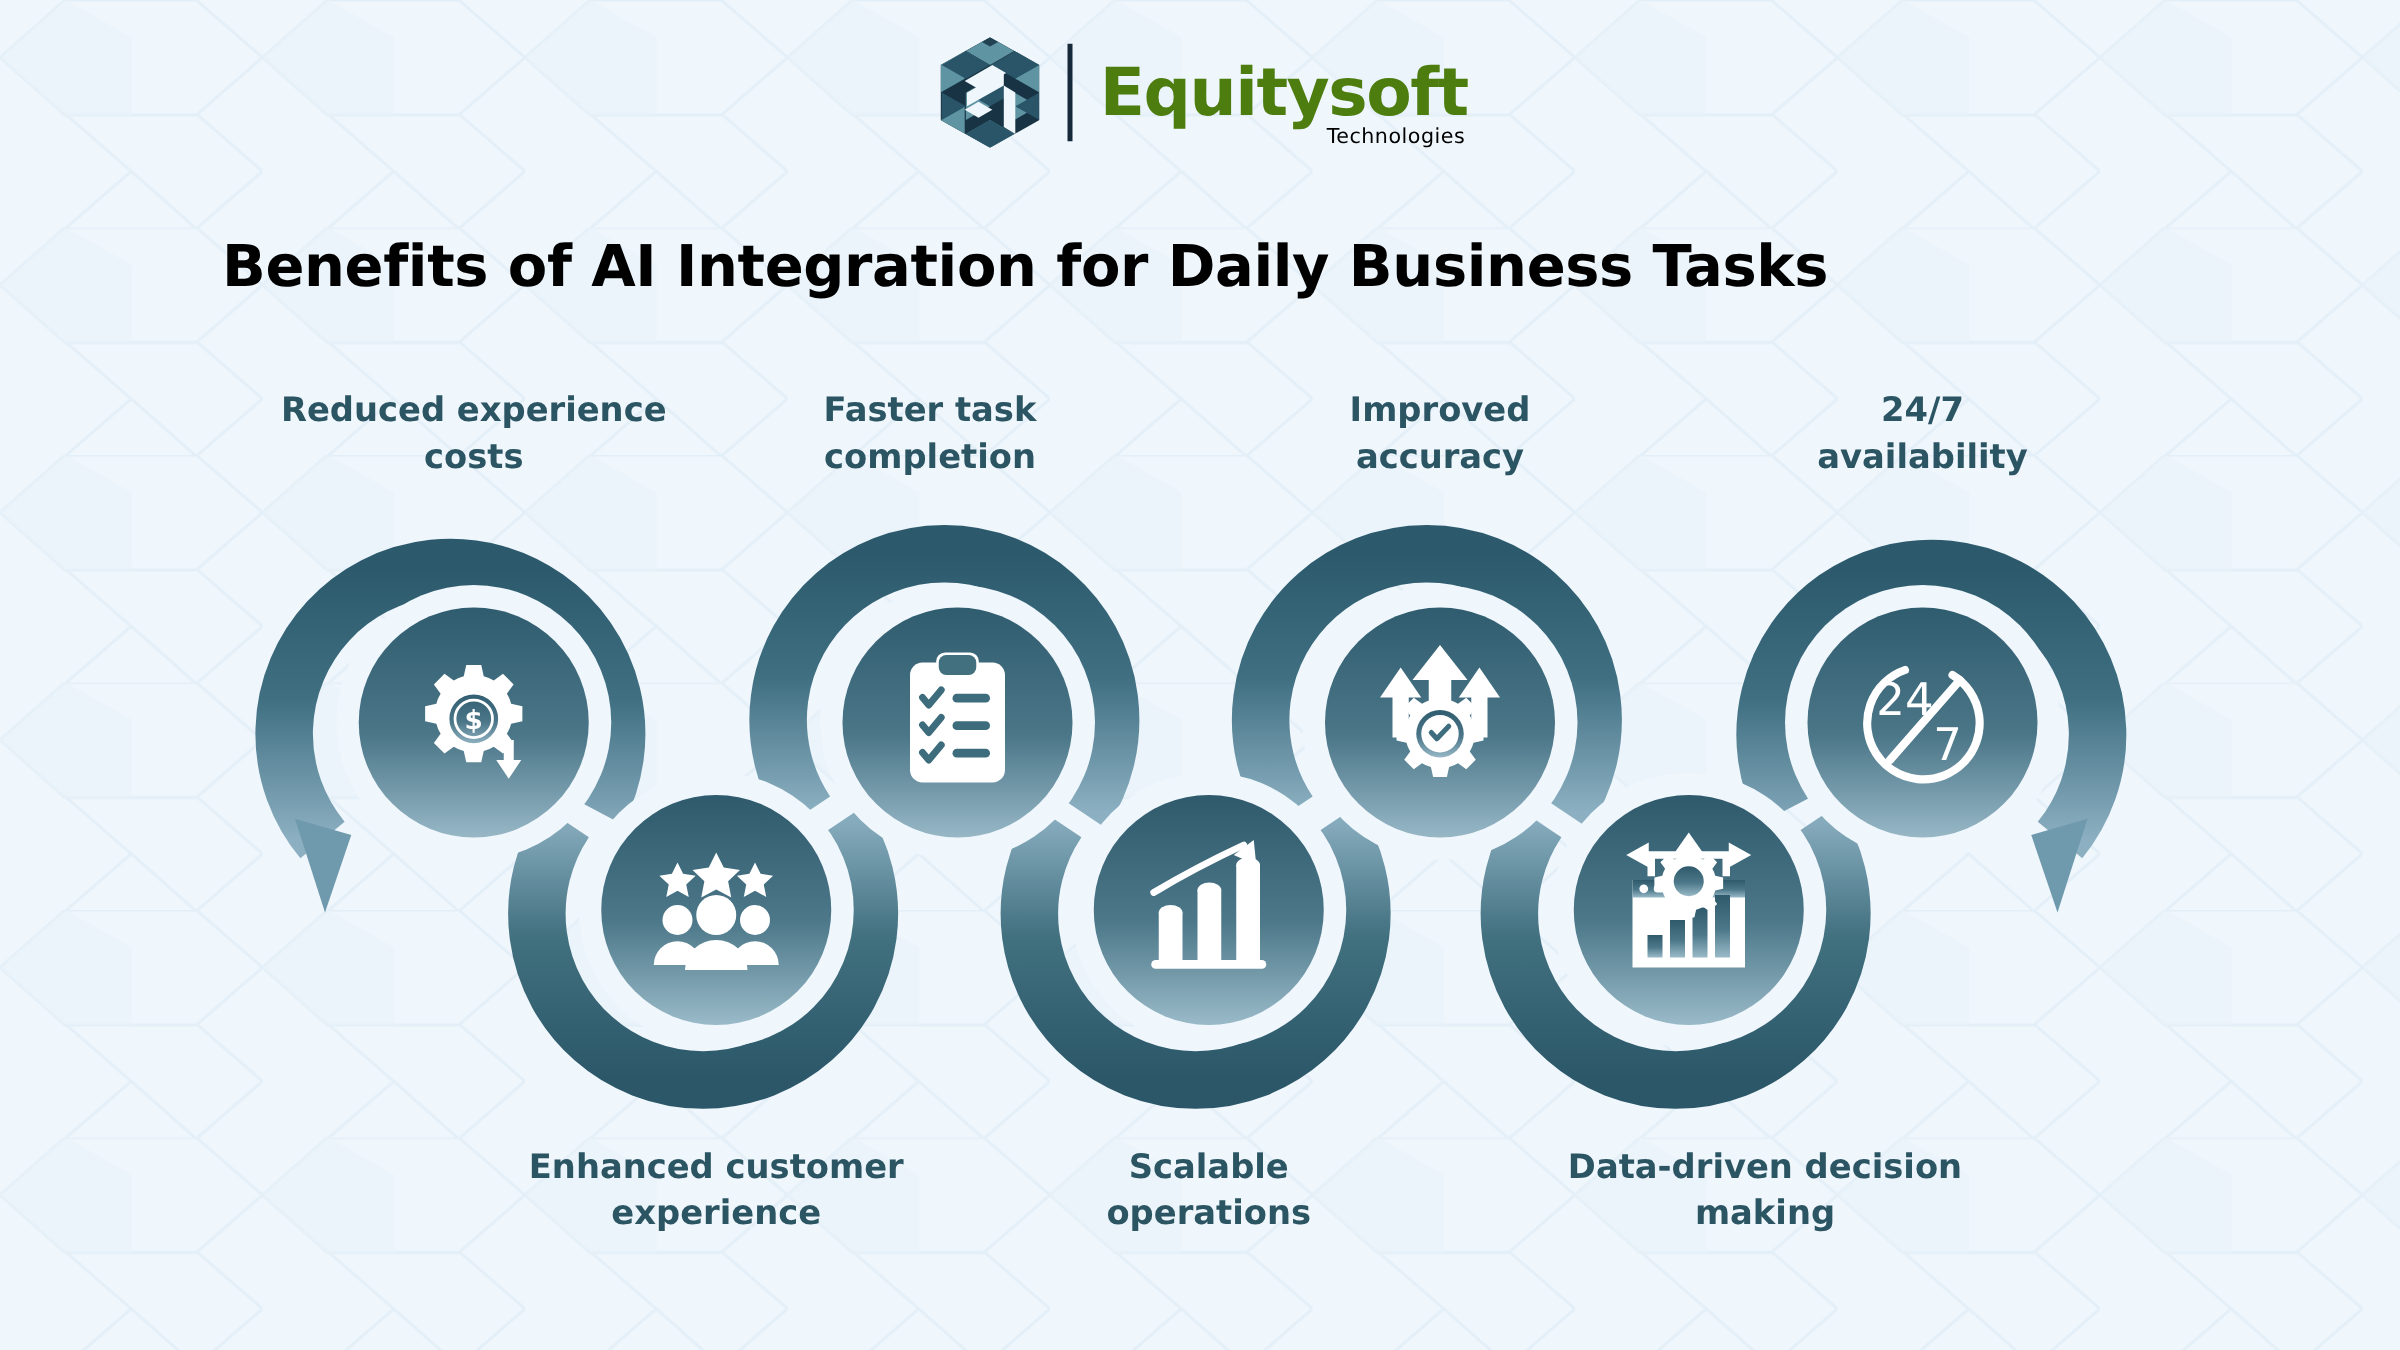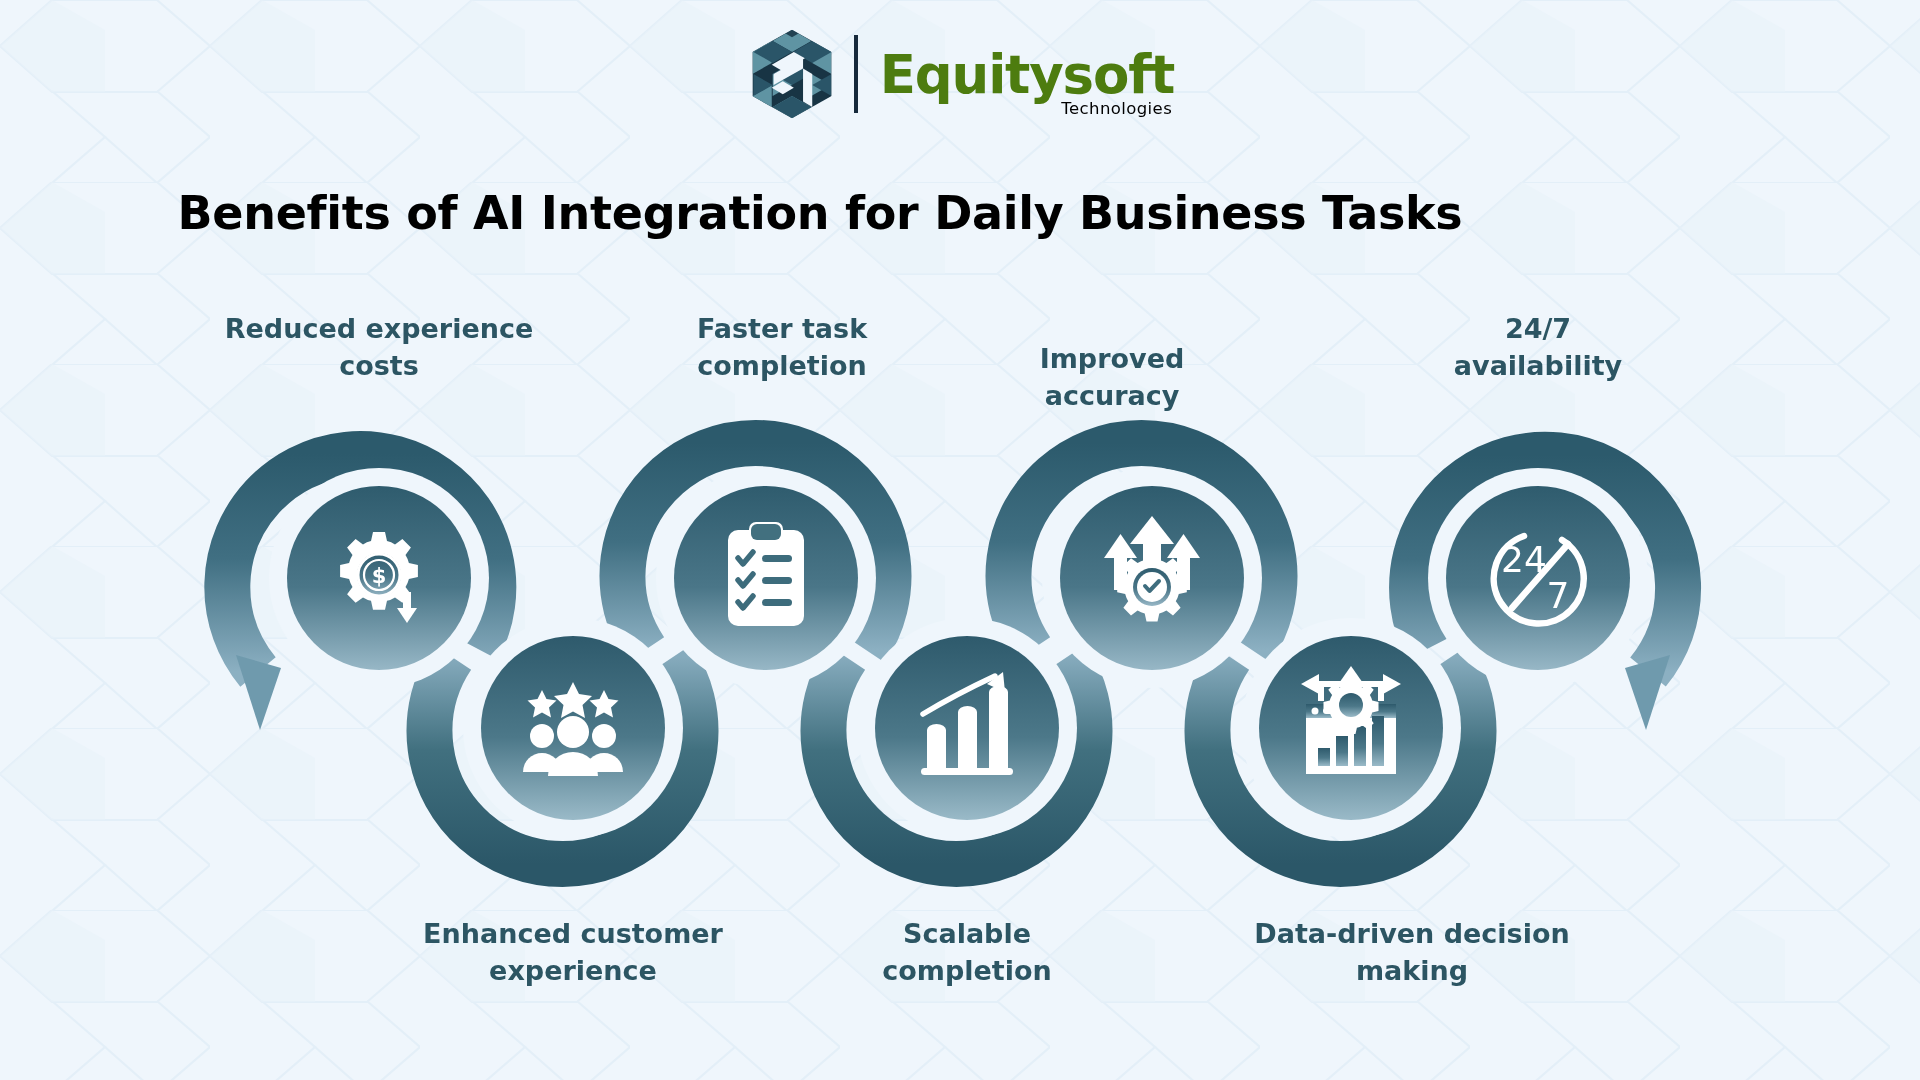--- a/index.html
+++ b/index.html
@@ -309,22 +309,22 @@
       </g>
     </g>
 
   </g>
 </svg>
 
 <div class="label top" style="left:179px;  width:400px;">Reduced experience
 costs</div>
 <div class="label bottom" style="left:373px;  width:400px;">Enhanced customer
 experience</div>
-<div class="label top" style="left:602px;  width:360px;">Faster task
+<div class="label top" style="left:564px;  width:360px;">Faster task
 completion</div>
 <div class="label bottom" style="left:787px;  width:360px;">Scalable
-completion</div>
-<div class="label top" style="left:932px;  width:360px;margin-top:30px;">Improved
+operations</div>
+<div class="label top" style="left:972px;  width:360px;">Improved
 accuracy</div>
 <div class="label bottom" style="left:1202px; width:420px;">Data-driven decision
 making</div>
 <div class="label top" style="left:1358px; width:360px;">24/7
 availability</div>
 
 </body></html>

